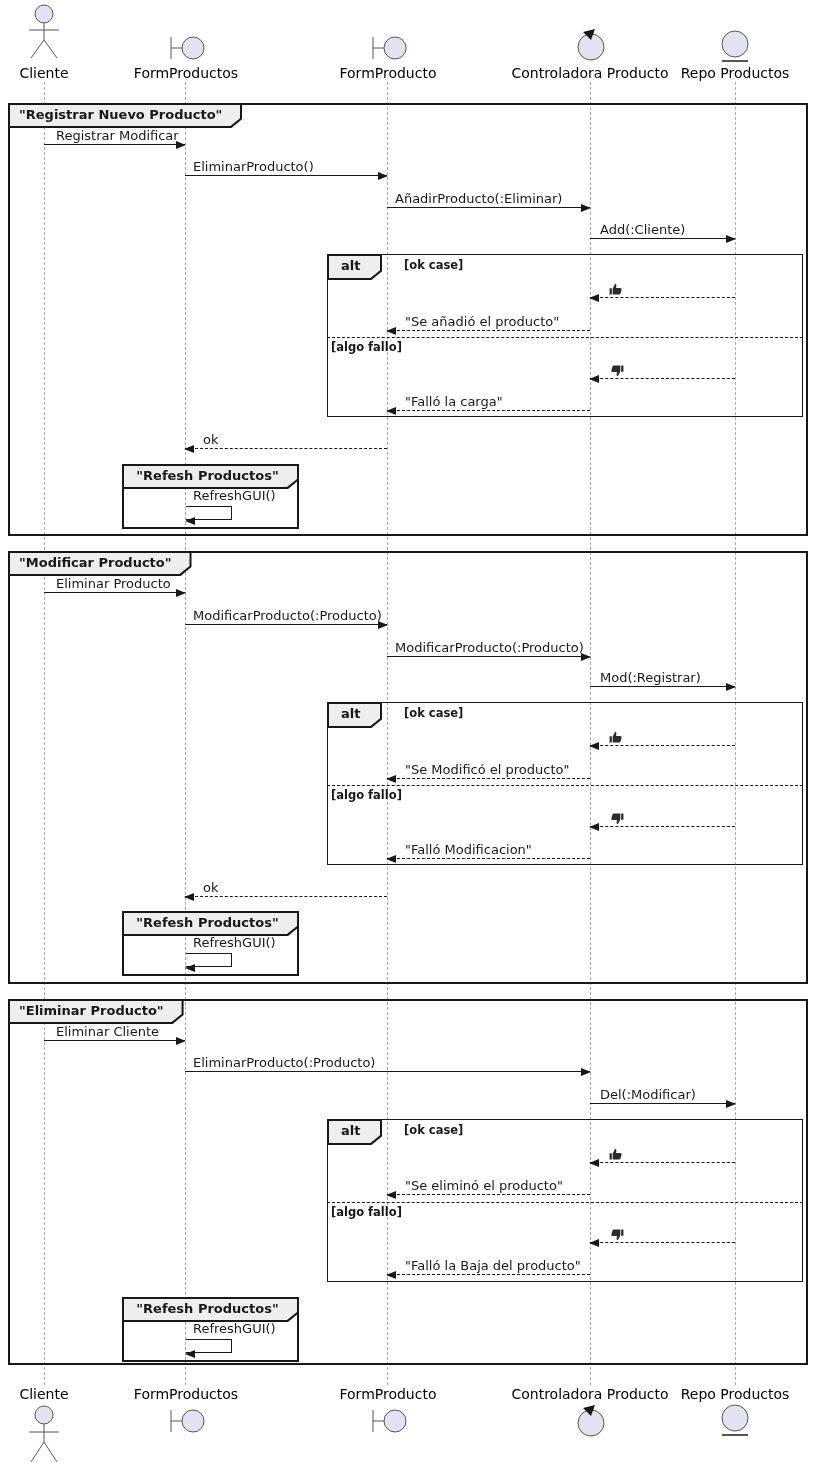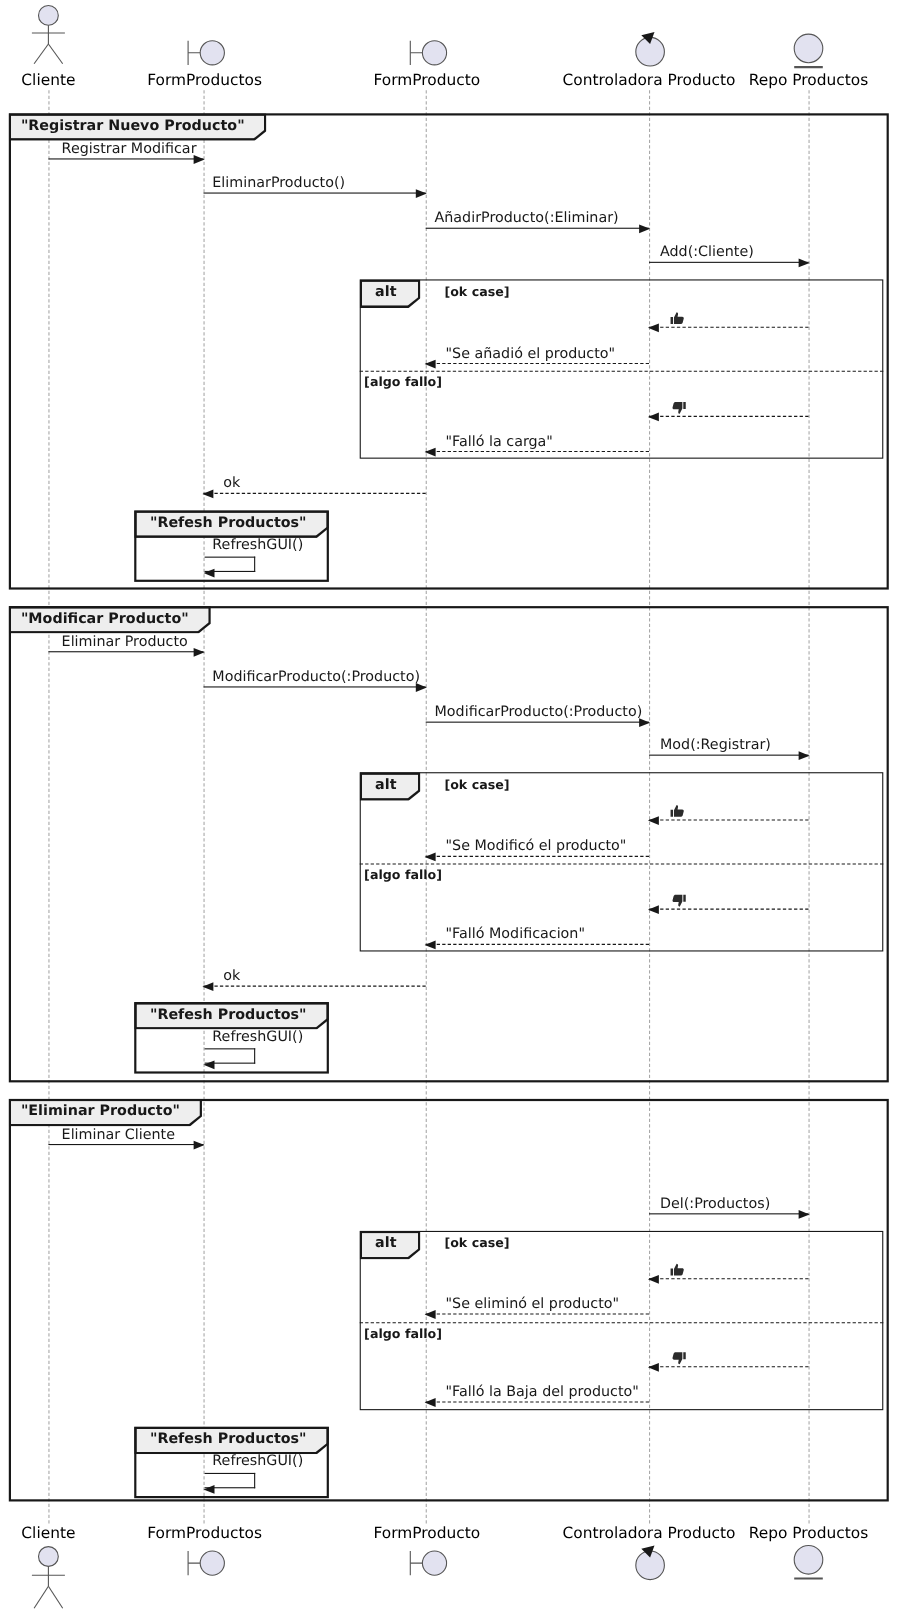--- a/index.html
+++ b/index.html
@@ -232,22 +232,26 @@
 
   <div class="frame" style="left:8px;top:999px;width:800px;height:366px"></div>
   <div class="tab" style="left:8px;top:999px">
     <div class="in">"Eliminar Producto"</div>
   </div>
 
   <div class="msg" style="left:44px;top:1020px;width:141px">
     <div class="lbl" style="left:12px">Eliminar Cliente</div>
       <span class="ah r"></span>
   </div>
+  <div class="msg" style="left:185px;top:1051px;width:405px">
+    <div class="lbl" style="left:8px">EliminarProducto(:Producto)</div>
+      <span class="ah r"></span>
+  </div>
   <div class="msg" style="left:590px;top:1083px;width:145px">
-    <div class="lbl" style="left:10px">Del(:Productos)</div>
+    <div class="lbl" style="left:10px">Del(:Modificar)</div>
       <span class="ah r"></span>
   </div>
 
   <div class="altframe" style="left:327px;top:1119px;width:476px;height:163px"></div>
   <div class="tab small" style="left:327px;top:1119px">
     <div class="in">alt</div>
   </div>
   <div class="guard" style="left:404px;top:1123px">[ok case]</div>
 
   <div class="thumb" style="left:608px;top:1146px">

